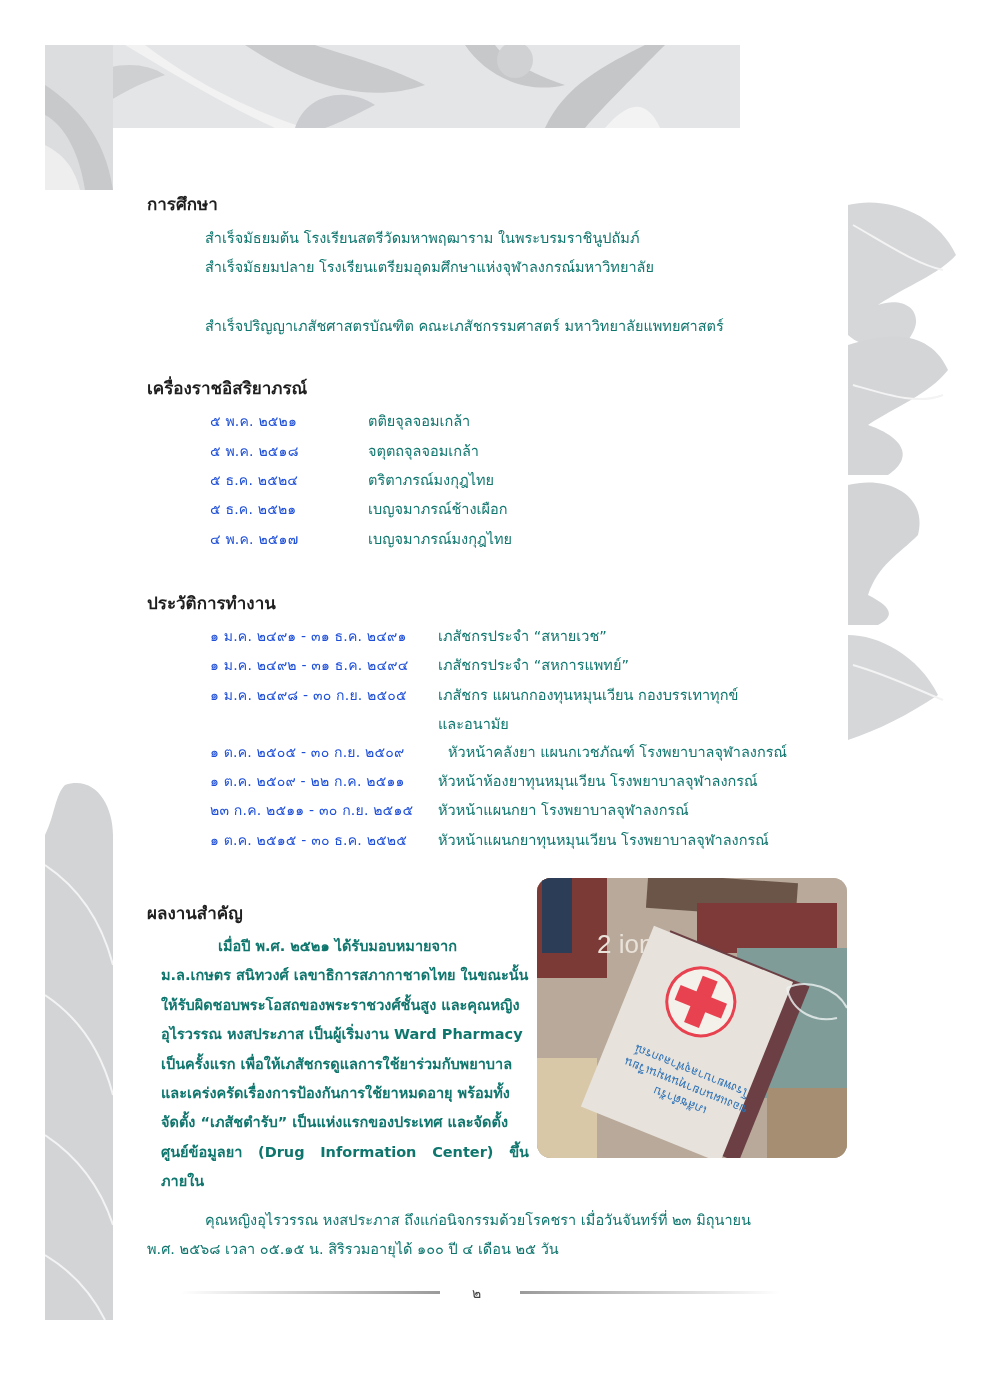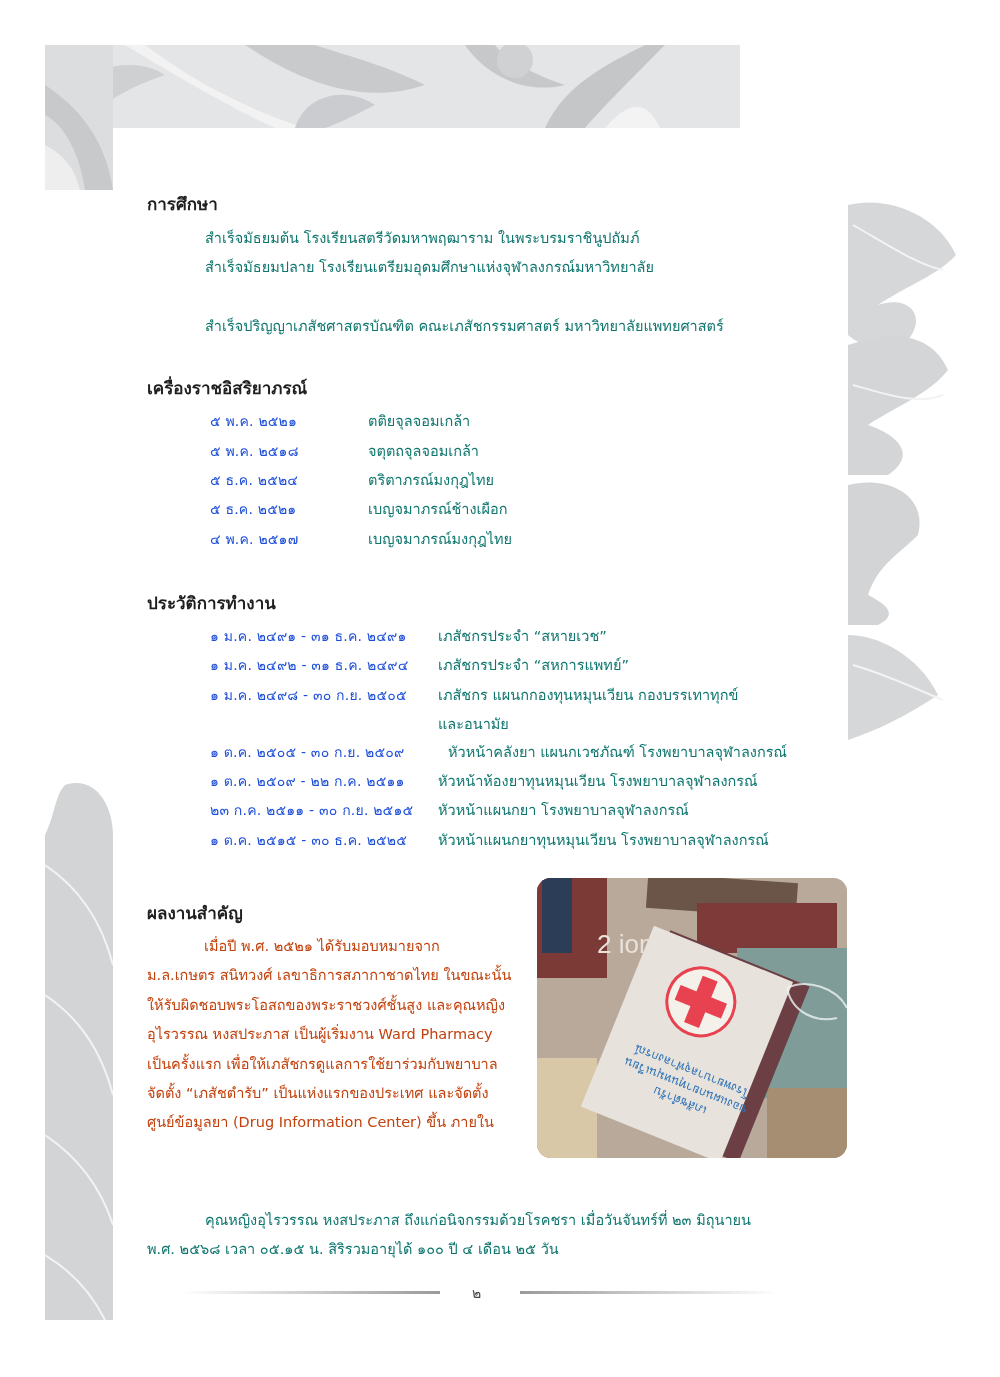--- a/index.html
+++ b/index.html
@@ -8,21 +8,21 @@
   .deco { position:absolute; background:#d4d5d7; overflow:hidden; }
   .deco svg { position:absolute; left:0; top:0; }
   #deco-top { left:45px; top:45px; width:695px; height:83px; }
   #deco-left-top { left:45px; top:45px; width:68px; height:145px; }
   #deco-right { left:848px; top:195px; width:108px; height:545px; background:transparent; }
   #deco-left-bottom { left:45px; top:775px; width:68px; height:545px; background:transparent; }
   .page { position:absolute; left:0; top:0; width:802px; height:1377px; }
   h2 { position:absolute; margin:0; font-size:17px; font-weight:bold; color:#1f1f1f; }
   .line { position:absolute; font-size:14.5px; white-space:nowrap; color:#0f766e; }
   .date { position:absolute; font-size:14px; white-space:nowrap; color:#1d4ed8; letter-spacing:0.2px; }
-  .para { position:absolute; left:147px; width:368px; font-size:14.5px; line-height:29.4px; color:#c2410c; text-align:justify; }
+  .para { position:absolute; left:161px; width:368px; font-size:14.5px; line-height:29.4px; color:#0f766e; text-align:justify;font-weight:bold; }
   .photo { position:absolute; left:537px; top:878px; width:310px; height:280px; border-radius:14px; overflow:hidden;
            background:linear-gradient(135deg,#8a5a4a 0%, #b98d72 30%, #c9c2b6 55%, #8da39d 80%, #b8a07c 100%); }
   .footer-line { position:absolute; top:1291px; height:3px; }
 </style>
 </head>
 <body>
 
 <div class="page">
 
   <div class="deco" id="deco-top">
@@ -100,20 +100,21 @@
   <div class="date" style="left:210px; top:829px;">๑ ต.ค. ๒๕๑๕ - ๓๐ ธ.ค. ๒๕๒๕</div>
   <div class="line" style="left:438px; top:828px;">หัวหน้าแผนกยาทุนหมุนเวียน โรงพยาบาลจุฬาลงกรณ์</div>
 
   <h2 style="left:147px; top:899px;">ผลงานสำคัญ</h2>
   <div class="para" style="top:932px;">
     <div style="padding-left:57px;">เมื่อปี พ.ศ. ๒๕๒๑ ได้รับมอบหมายจาก</div>
     <div>ม.ล.เกษตร สนิทวงศ์ เลขาธิการสภากาชาดไทย ในขณะนั้น</div>
     <div>ให้รับผิดชอบพระโอสถของพระราชวงศ์ชั้นสูง และคุณหญิง</div>
     <div>อุไรวรรณ หงสประภาส เป็นผู้เริ่มงาน Ward Pharmacy</div>
     <div>เป็นครั้งแรก เพื่อให้เภสัชกรดูแลการใช้ยาร่วมกับพยาบาล</div>
+    <div>และเคร่งครัดเรื่องการป้องกันการใช้ยาหมดอายุ พร้อมทั้ง</div>
     <div>จัดตั้ง “เภสัชตำรับ” เป็นแห่งแรกของประเทศ และจัดตั้ง</div>
     <div>ศูนย์ข้อมูลยา (Drug Information Center) ขึ้น ภายใน</div>
   </div>
 
   <div class="photo">
     <svg width="310" height="280" viewBox="0 0 310 280">
       <rect x="0" y="0" width="310" height="280" fill="#b9a99a"></rect>
       <rect x="0" y="0" width="70" height="100" fill="#7b3a35"></rect>
       <rect x="5" y="0" width="30" height="75" fill="#2c3d57"></rect>
       <rect x="110" y="0" width="150" height="35" fill="#6b5548" transform="rotate(4 185 17)"></rect>

